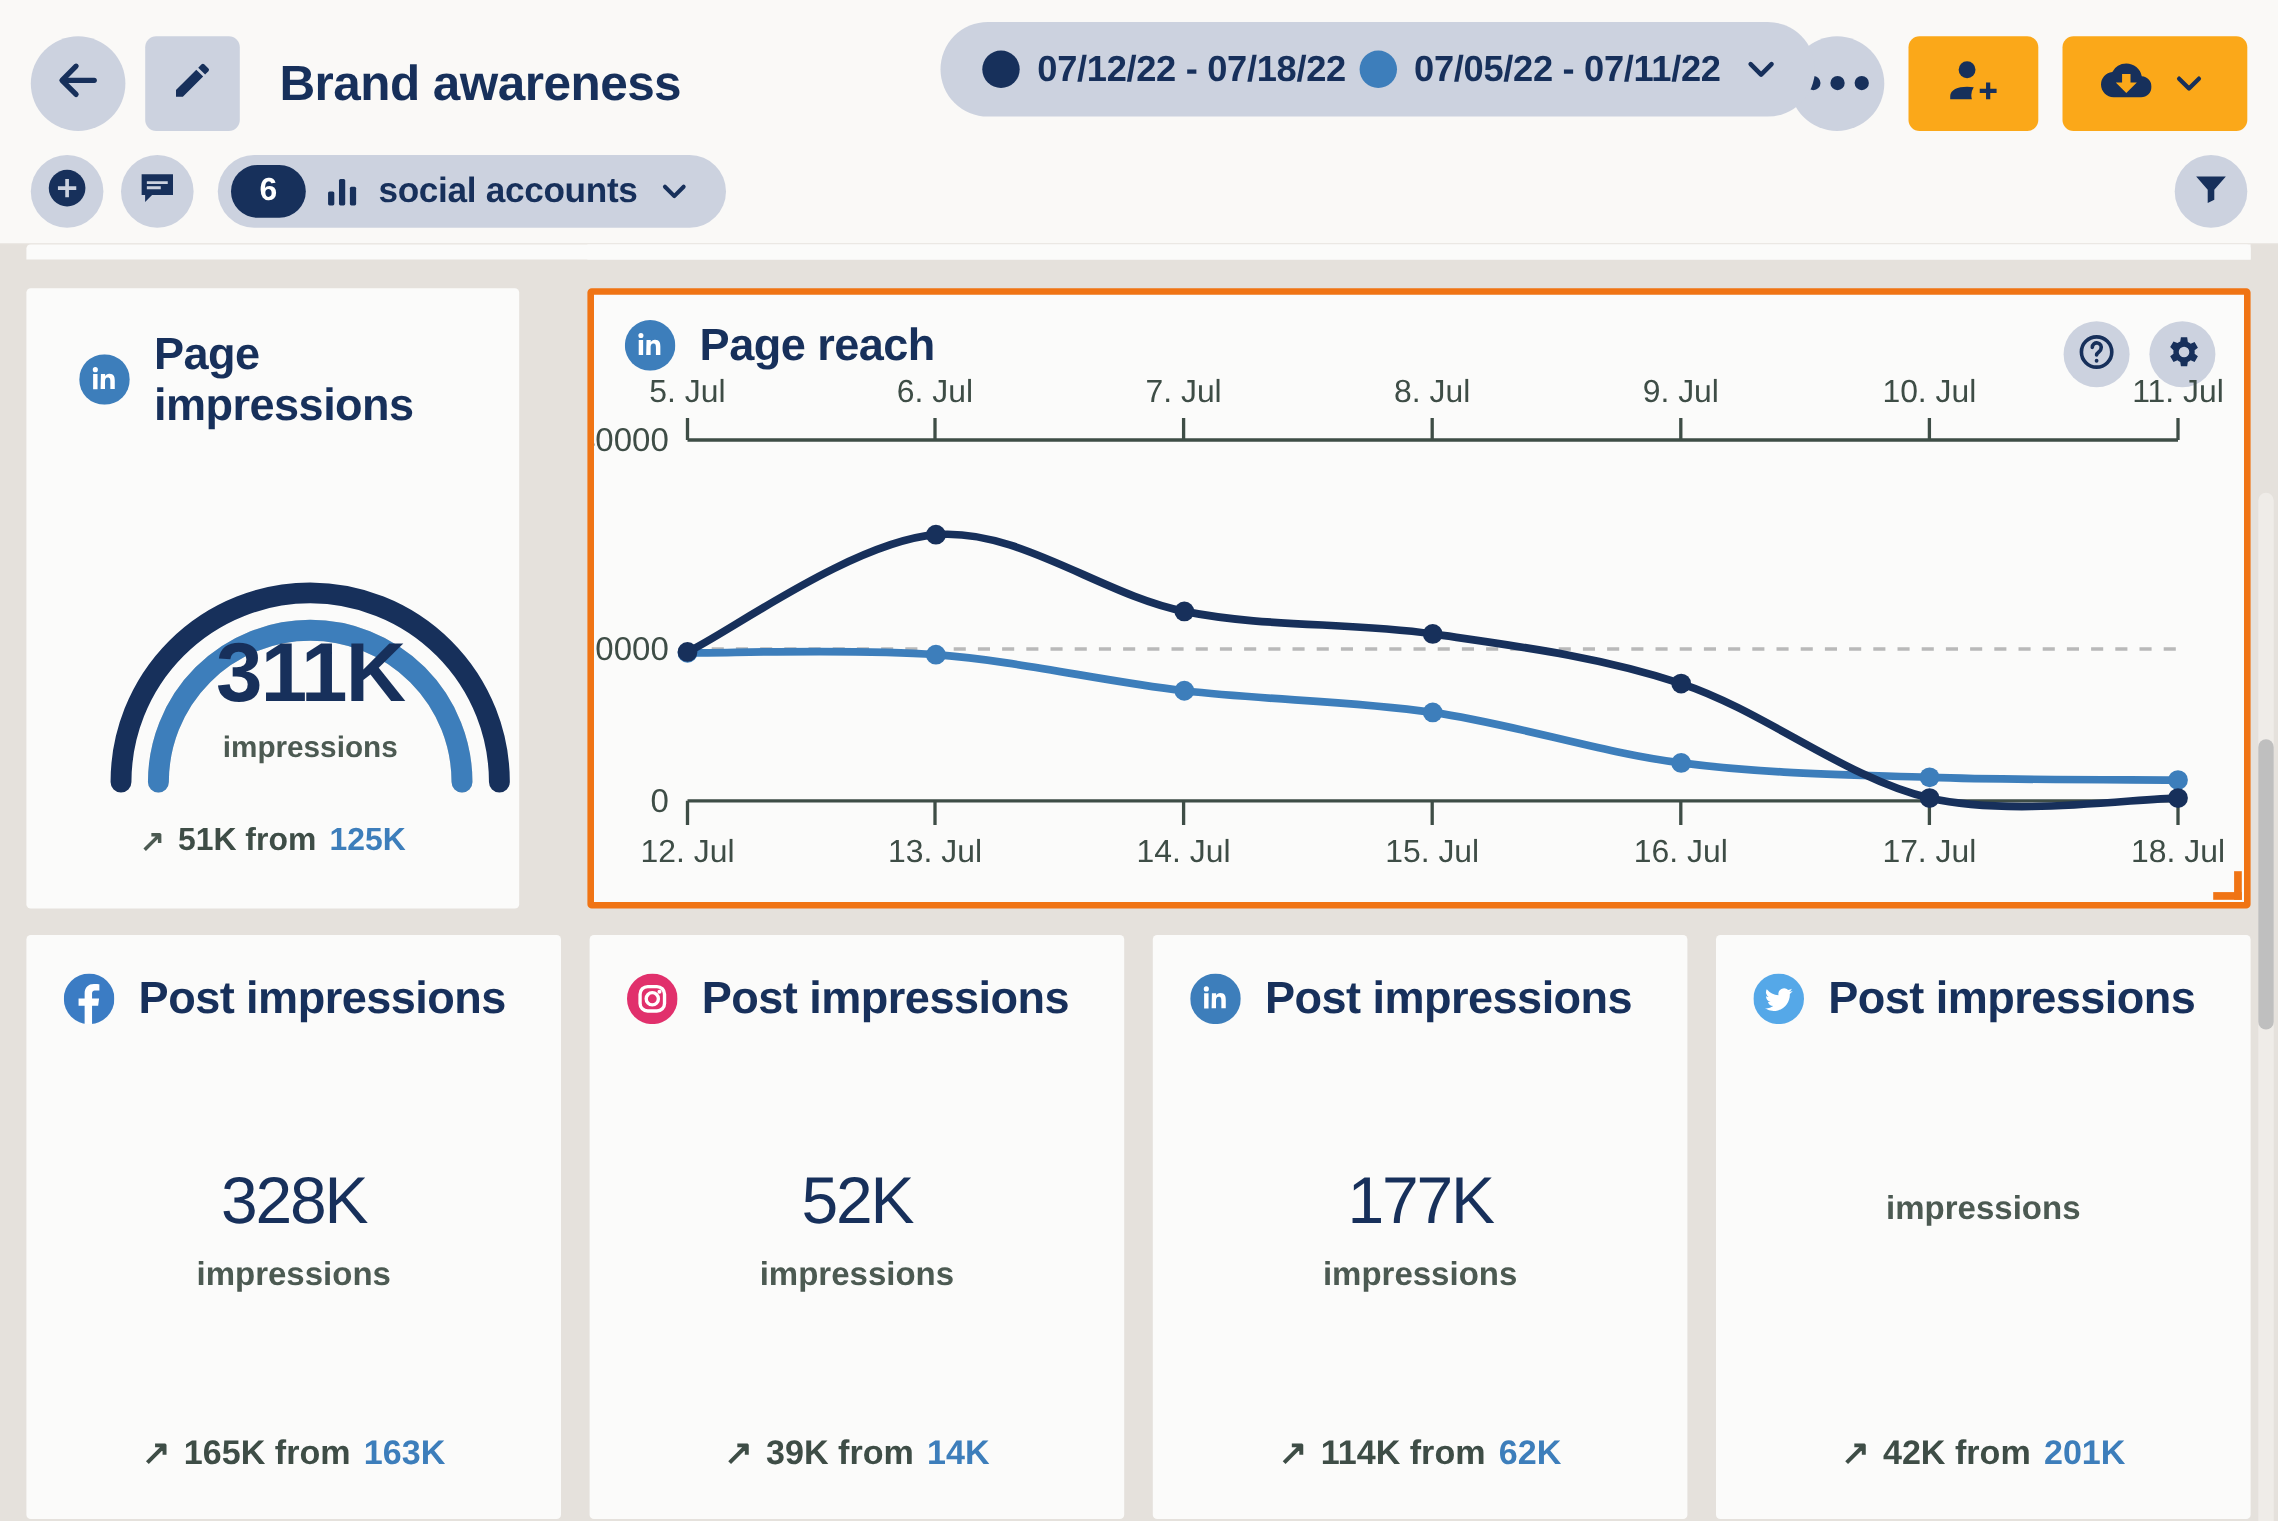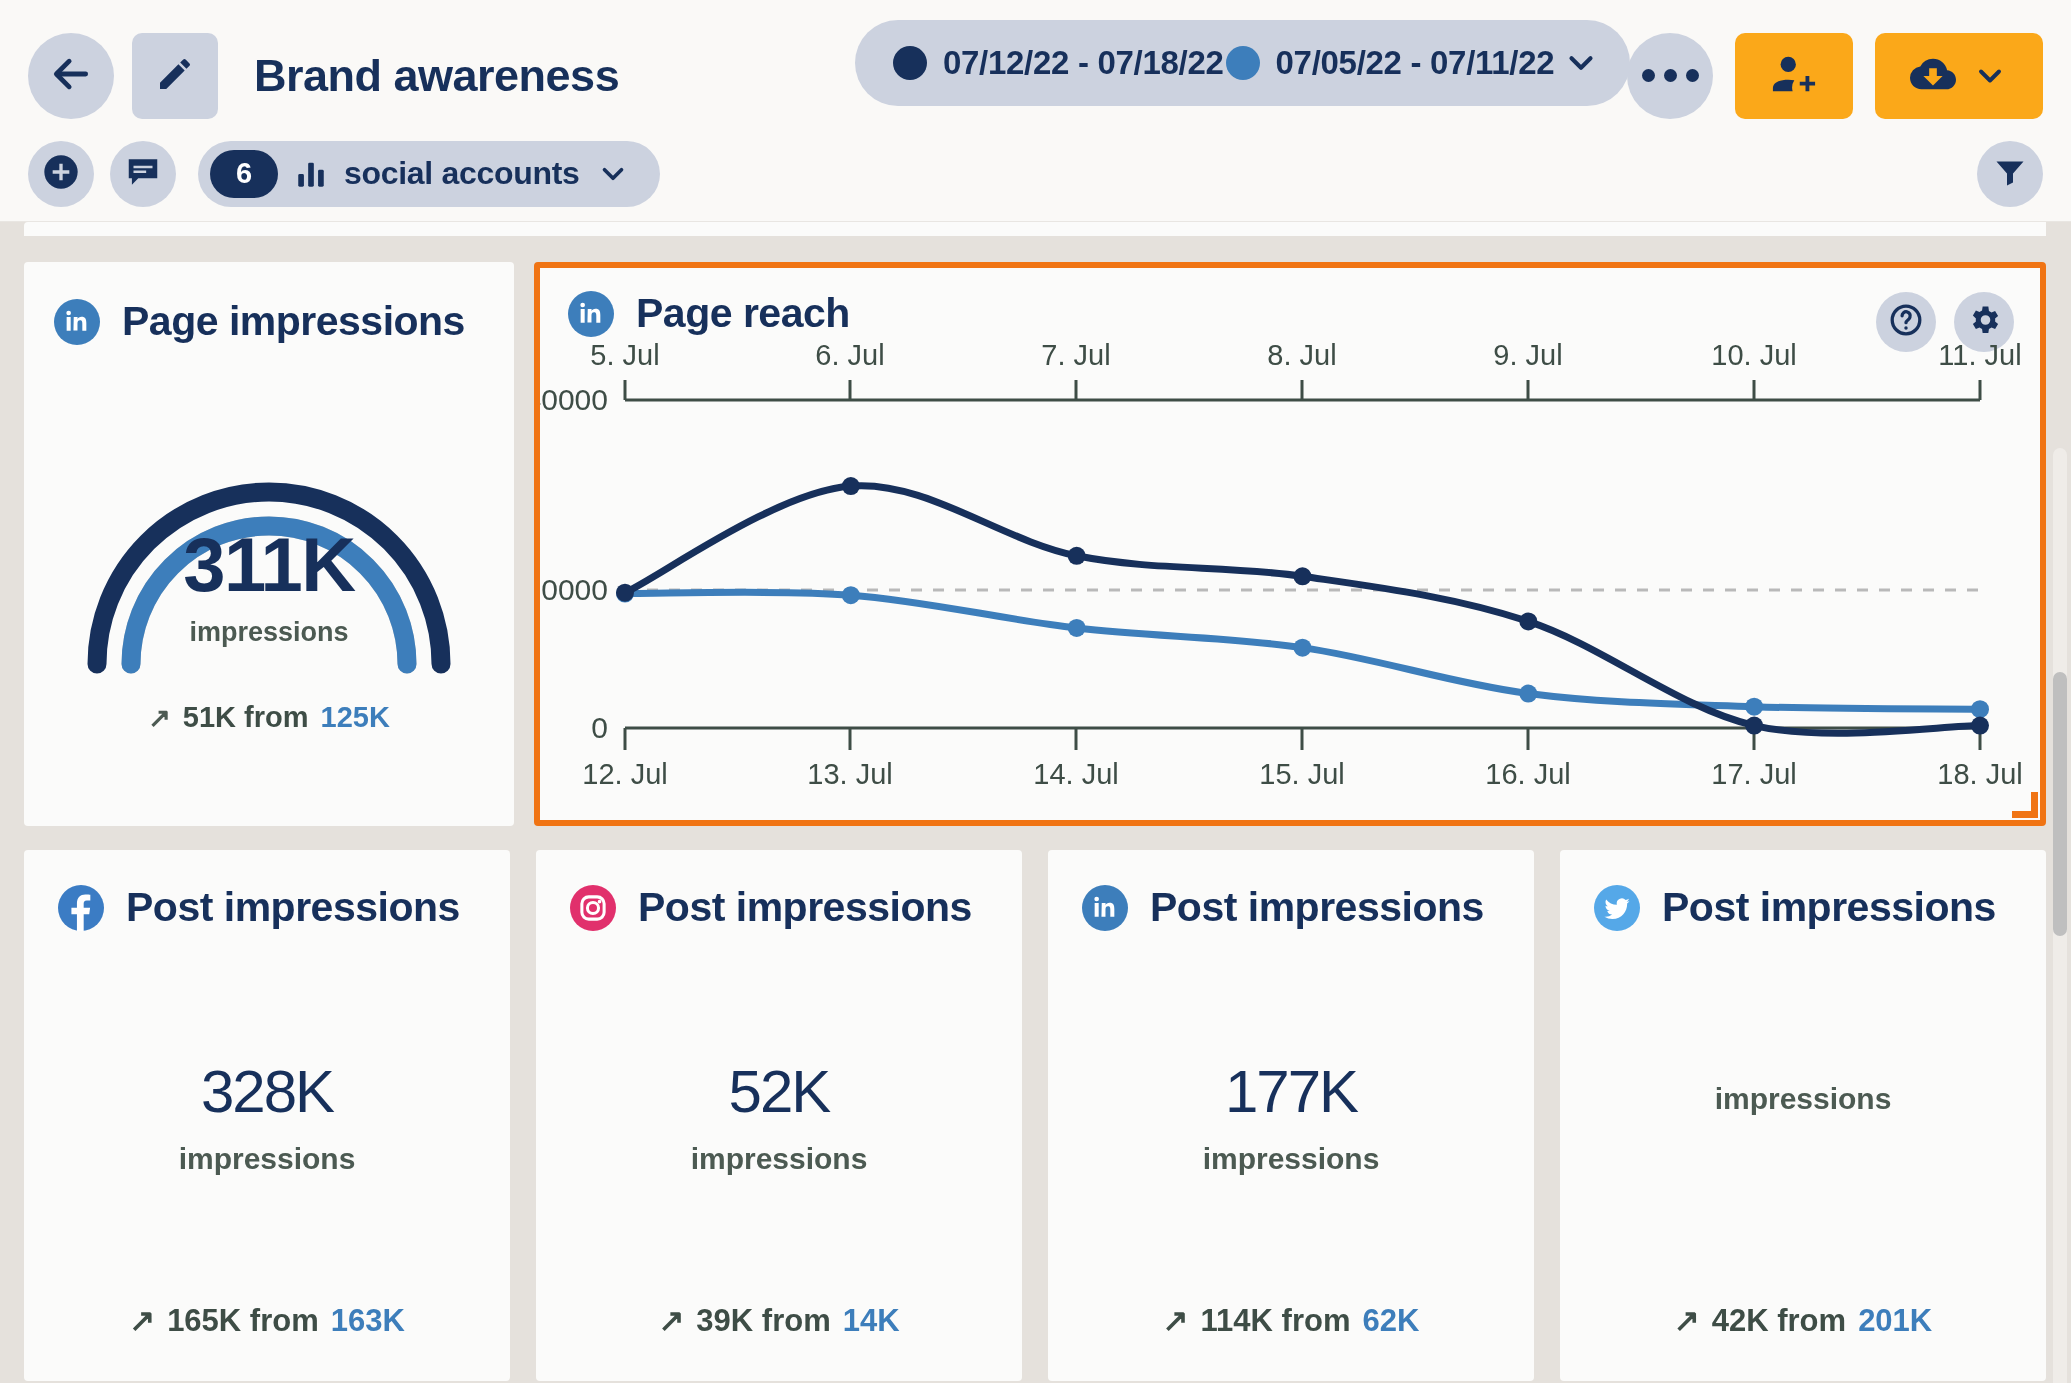--- a/index.html
+++ b/index.html
@@ -28,21 +28,21 @@
     background: #ccd2df; display: flex; align-items: center; justify-content: center;
     margin-left: 18px; flex: 0 0 auto; cursor: pointer;
   }
   .page-title {
     margin-left: 36px; font-size: 45px; font-weight: 700; color: #17305b;
     letter-spacing: -0.5px; white-space: nowrap;
   }
   .daterange {
     position: absolute; left: 855px; top: 20px;
     height: 86px; border-radius: 43px; background: #ccd2df;
-    display: flex; align-items: center; padding: 0 30px 0 38px; gap: 2px; cursor: pointer;
+    display: flex; align-items: center; padding: 0 30px 0 38px; gap: 12px; cursor: pointer;
   }
   .dr-group { display: flex; align-items: center; gap: 16px; }
   .dot { width: 34px; height: 34px; border-radius: 50%; flex: 0 0 auto; }
   .dot.dark { background: #17305b; }
   .dot.light { background: #3d7ebb; }
   .dr-text { font-size: 33px; font-weight: 700; color: #17305b; white-space: nowrap; letter-spacing: -0.3px; }
   .spacer { flex: 1 1 auto; }
   .kebab {
     width: 86px; height: 86px; border-radius: 50%; background: #ccd2df;
     display: flex; align-items: center; justify-content: center; gap: 9px; cursor: pointer;
@@ -88,21 +88,21 @@
   .strip-top2 { position: absolute; left: 534px; top: 0; width: 1512px; height: 14px; background: #fbfbfa; }
 
   .card { position: absolute; background: #fbfbfa; border-radius: 4px; }
   .card-title {
     display: flex; align-items: center; gap: 22px;
     font-size: 41px; font-weight: 700; color: #17305b; letter-spacing: -0.5px;
   }
   .sicon { width: 46px; height: 46px; border-radius: 50%; flex: 0 0 auto; display: block; }
 
   
-  #card-page-impressions { left: 24px; top: 40px; width: 490px; height: 564px; padding: 36px 30px; }
+  #card-page-impressions { left: 24px; top: 40px; width: 448px; height: 564px; padding: 36px 48px; }
   .gauge-wrap { position: relative; width: 420px; height: 300px; margin: 34px auto 0; }
   .gauge-center {
     position: absolute; left: 0; right: 0; top: 148px; text-align: center;
   }
   .gauge-value { font-size: 76px; font-weight: 700; color: #17305b; line-height: 1; letter-spacing: -1.5px; }
   .gauge-unit { font-size: 27px; font-weight: 700; color: #4c5a52; margin-top: 14px; }
   .delta {
     display: flex; align-items: center; justify-content: center; gap: 12px;
     font-size: 29px; font-weight: 700; color: #3e4d46; margin-top: 22px;
   }

